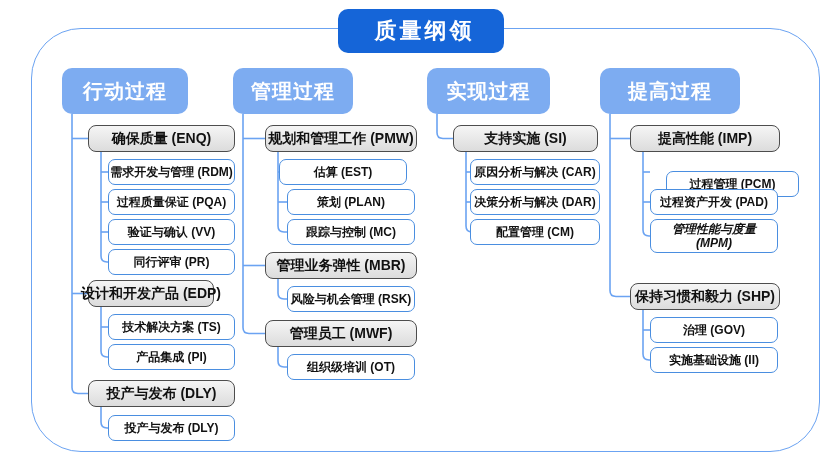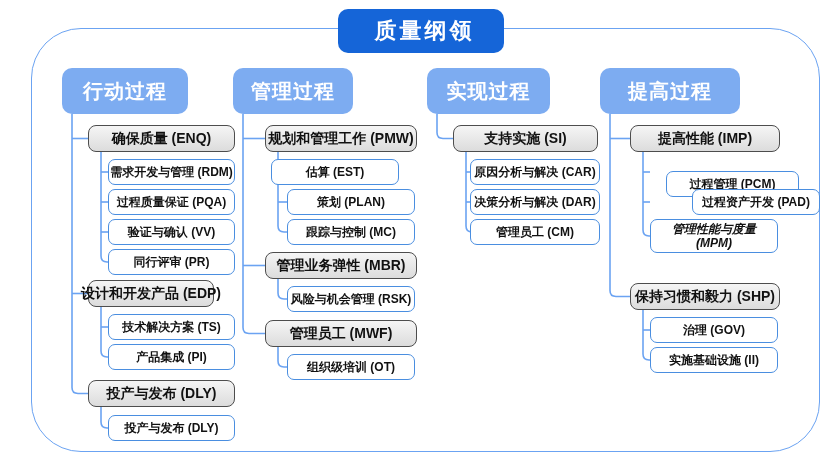--- a/index.html
+++ b/index.html
@@ -83,35 +83,35 @@
       <div class="node white" style="left: 108px; top: 189px; width: 127px; min-height: 26px;">过程质量保证 (PQA)</div>
       <div class="node white" style="left: 108px; top: 219px; width: 127px; min-height: 26px;">验证与确认 (VV)</div>
       <div class="node white" style="left: 108px; top: 249px; width: 127px; min-height: 26px;">同行评审 (PR)</div>
       <div class="node gray" style="left: 88px; top: 280px; width: 126px; min-height: 27px;">设计和开发产品 (EDP)</div>
       <div class="node white" style="left: 108px; top: 314px; width: 127px; min-height: 26px;">技术解决方案 (TS)</div>
       <div class="node white" style="left: 108px; top: 344px; width: 127px; min-height: 26px;">产品集成 (PI)</div>
       <div class="node gray" style="left: 88px; top: 380px; width: 147px; min-height: 27px;">投产与发布 (DLY)</div>
       <div class="node white" style="left: 108px; top: 415px; width: 127px; min-height: 26px;">投产与发布 (DLY)</div>
       <div class="node hdr" style="left: 233px; top: 68px; width: 120px; min-height: 46px;">管理过程</div>
       <div class="node gray" style="left: 265px; top: 125px; width: 152px; min-height: 27px;">规划和管理工作 (PMW)</div>
-      <div class="node white" style="left: 271px; top: 159px; width: 128px; min-height: 26px;">估算 (EST)</div>
+      <div class="node white" style="left: 279px; top: 159px; width: 128px; min-height: 26px;">估算 (EST)</div>
       <div class="node white" style="left: 287px; top: 189px; width: 128px; min-height: 26px;">策划 (PLAN)</div>
       <div class="node white" style="left: 287px; top: 219px; width: 128px; min-height: 26px;">跟踪与控制 (MC)</div>
       <div class="node gray" style="left: 265px; top: 252px; width: 152px; min-height: 27px;">管理业务弹性 (MBR)</div>
       <div class="node white" style="left: 287px; top: 286px; width: 128px; min-height: 26px;">风险与机会管理 (RSK)</div>
       <div class="node gray" style="left: 265px; top: 320px; width: 152px; min-height: 27px;">管理员工 (MWF)</div>
       <div class="node white" style="left: 287px; top: 354px; width: 128px; min-height: 26px;">组织级培训 (OT)</div>
       <div class="node hdr" style="left: 427px; top: 68px; width: 123px; min-height: 46px;">实现过程</div>
       <div class="node gray" style="left: 453px; top: 125px; width: 145px; min-height: 27px;">支持实施 (SI)</div>
       <div class="node white" style="left: 470px; top: 159px; width: 130px; min-height: 26px;">原因分析与解决 (CAR)</div>
       <div class="node white" style="left: 470px; top: 189px; width: 130px; min-height: 26px;">决策分析与解决 (DAR)</div>
-      <div class="node white" style="left: 470px; top: 219px; width: 130px; min-height: 26px;">管理员工 (CM)</div>
+      <div class="node white" style="left: 470px; top: 219px; width: 130px; min-height: 26px;">配置管理 (CM)</div>
       <div class="node hdr" style="left: 600px; top: 68px; width: 140px; min-height: 46px;">提高过程</div>
       <div class="node gray" style="left: 630px; top: 125px; width: 150px; min-height: 27px;">提高性能 (IMP)</div>
       <div class="node white" style="left: 650px; top: 171px; width: 133px; min-height: 26px; margin-left: 16px;">过程管理 (PCM)</div>
-      <div class="node white" style="left: 650px; top: 189px; width: 128px; min-height: 26px; margin-left: 42px;">过程资产开发 (PAD)</div>
+      <div class="node white" style="left: 650px; top: 189px; width: 128px; min-height: 26px;">过程资产开发 (PAD)</div>
       <div class="node white wrap" style="left: 650px; top: 219px; width: 128px; min-height: 26px;">管理性能与度量 (MPM)</div>
       <div class="node gray" style="left: 630px; top: 283px; width: 150px; min-height: 27px;">保持习惯和毅力 (SHP)</div>
       <div class="node white" style="left: 650px; top: 317px; width: 128px; min-height: 26px;">治理 (GOV)</div>
       <div class="node white" style="left: 650px; top: 347px; width: 128px; min-height: 26px;">实施基础设施 (II)</div>
     </div>
   <div class="title-box">质量纲领</div>
 </div>
 
 </body></html>

